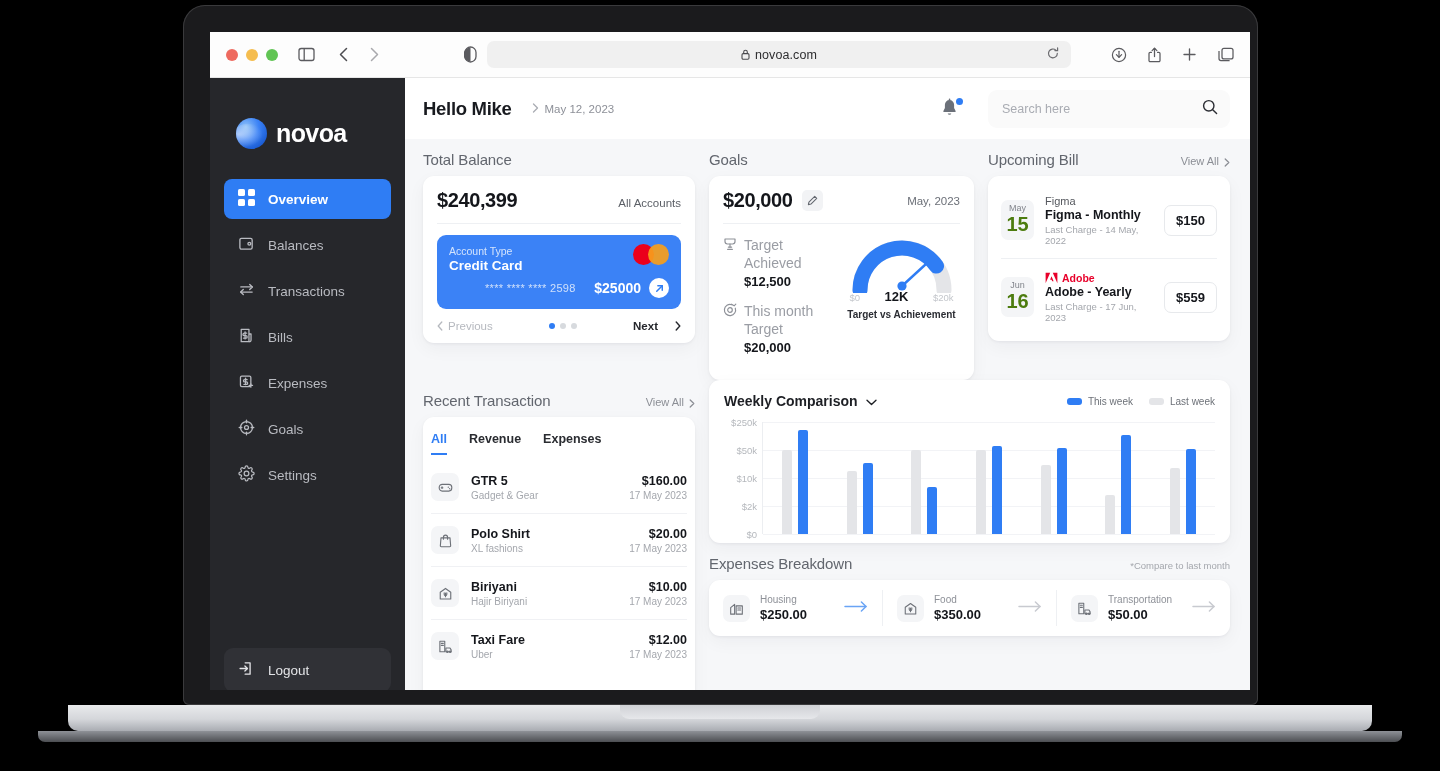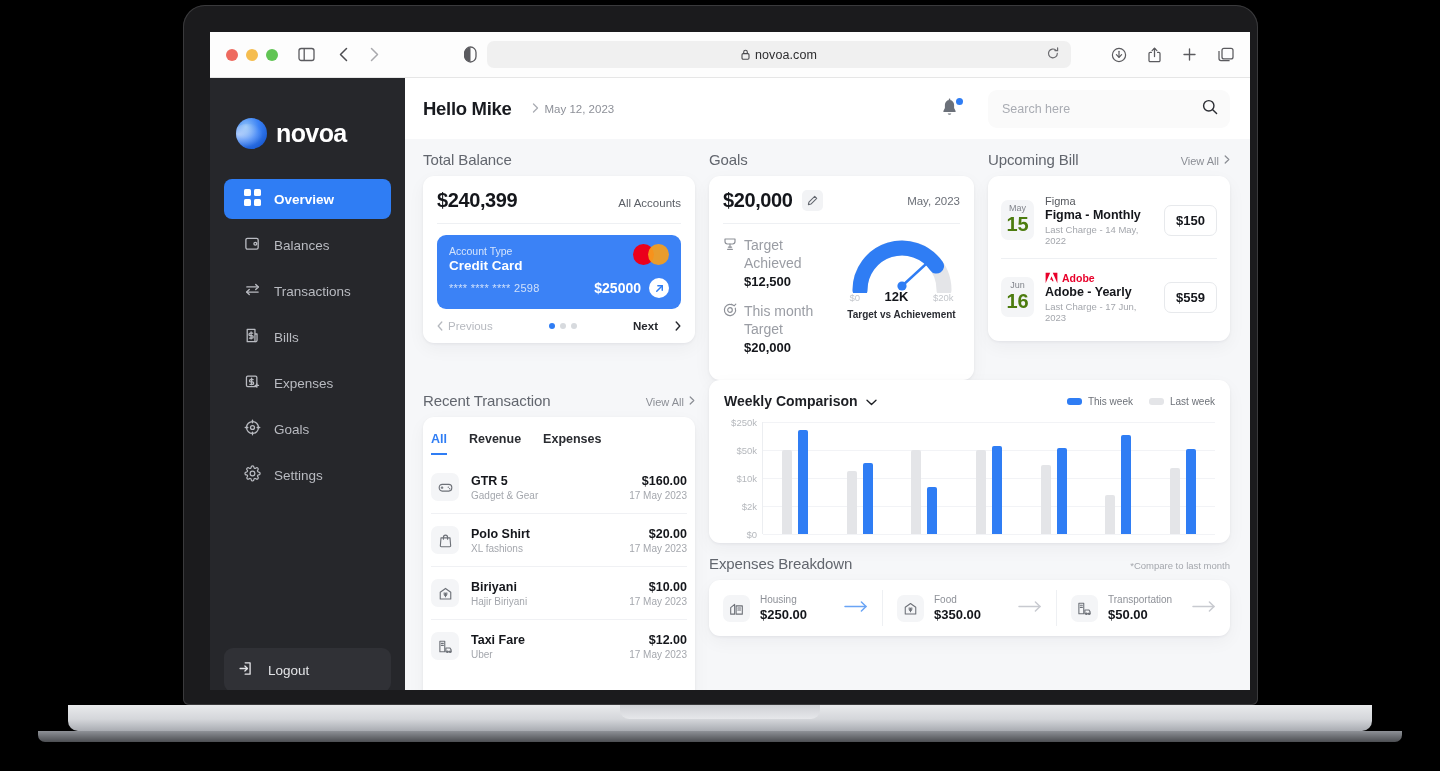--- a/index.html
+++ b/index.html
@@ -59,21 +59,21 @@
   #sidebar { width:195px; background:#26272b; position:relative; flex:0 0 195px; }
   #brand { display:flex; align-items:center; gap:9px; padding:40px 0 0 26px; }
   #brand-mark { width:31px; height:31px; border-radius:50%;
     background:radial-gradient(circle at 32% 28%, #8fc2f7 0%, #3b82f6 42%, #1d5fd6 75%, #174bb0 100%);
     position:relative; overflow:hidden; }
   #brand-mark::after{ content:""; position:absolute; left:-4px; top:6px; width:34px; height:26px;
     border-radius:50%/60%; background:radial-gradient(ellipse at 20% 40%, rgba(255,255,255,.55), rgba(255,255,255,0) 62%); }
   #brand-text { color:#fff; font-size:25px; font-weight:700; letter-spacing:-.6px; }
 
   .nav { margin-top:30px; padding:0 14px; }
-  .nav-item { display:flex; align-items:center; gap:13px; height:40px; padding:0 20px;
+  .nav-item { display:flex; align-items:center; gap:13px; height:40px; padding:0 14px;
     border-radius:8px; color:#b9bbc1; font-size:13.5px; margin-bottom:6px; cursor:pointer; }
   .nav-item.active { background:#2f7df4; color:#fff; font-weight:600; }
   .nav-item svg { flex:0 0 17px; }
 
   #logout { position:absolute; left:14px; bottom:-2px; width:167px; height:44px;
     background:#303136; border-radius:9px; display:flex; align-items:center; gap:13px;
     padding:0 14px; color:#e3e4e7; font-size:13.5px; cursor:pointer; }
 
   
   #main { flex:1; display:flex; flex-direction:column; overflow:hidden; }
@@ -90,33 +90,33 @@
 
   #content { flex:1; overflow:hidden; padding:0 20px 0 18px; }
 
   .row { display:flex; gap:14px; }
   .col-l { width:272px; flex:0 0 272px; }
   .col-m { width:265px; flex:0 0 265px; }
   .col-r { flex:1; }
 
   .sec-title { font-size:15px; color:#62666e; padding:12px 0 8px; letter-spacing:-.1px; }
   .sec-head { display:flex; align-items:baseline; justify-content:space-between; padding:12px 0 8px; }
-  .view-all { display:flex; align-items:flex-start; gap:5px; font-size:11px; color:#8b8e95; cursor:pointer; }
+  .view-all { display:flex; align-items:flex-end; gap:5px; font-size:11px; color:#8b8e95; cursor:pointer; }
 
   .card { background:#fff; border-radius:11px; box-shadow:0 1px 3px rgba(17,24,39,.06), 0 6px 18px rgba(17,24,39,.045); }
 
   
   #balance-card { padding:13px 14px 11px; }
   .bal-top { display:flex; align-items:baseline; justify-content:space-between; padding-bottom:11px; border-bottom:1px solid #eef0f3; }
   #bal-amount { font-size:20px; font-weight:700; color:#14161b; letter-spacing:-.4px; }
   #bal-accounts { font-size:11.5px; color:#5d6views; color:#5c6views; color:#5b5f66; }
   #credit-card { margin-top:11px; background:#3b82f6; border-radius:9px; padding:10px 12px 11px; position:relative; }
   .cc-label { color:#d4e4fd; font-size:10.5px; }
   .cc-type { color:#fff; font-size:13.5px; font-weight:700; margin-top:1px; }
-  .cc-bottom { display:flex; align-items:center; justify-content:space-between; margin-top:5px; }
+  .cc-bottom { display:flex; align-items:center; justify-content:space-between; margin-top:5px;margin-left:36px; }
   .cc-num { color:#cfe0fb; font-size:11px; letter-spacing:.3px; }
   .cc-amt { color:#fff; font-size:14px; font-weight:700; margin-left:auto; margin-right:8px; }
   #mc-logo { position:absolute; right:12px; top:9px; width:36px; height:21px; }
   .mc-c { position:absolute; top:0; width:21px; height:21px; border-radius:50%; }
   .mc-red{ left:0; background:#eb001b; }
   .mc-org{ right:0; background:#f79e1b; opacity:.92; }
   .cc-go { width:20px; height:20px; border-radius:50%; background:#fff; display:flex; align-items:center; justify-content:center; }
   .bal-nav { display:flex; align-items:center; justify-content:space-between; margin-top:11px; }
   .bal-prev { display:flex; align-items:center; gap:5px; font-size:11.5px; color:#b6b9bf; cursor:pointer; }
   .bal-next { display:flex; align-items:center; gap:17px; font-size:11.5px; color:#25272c; font-weight:600; cursor:pointer; }

